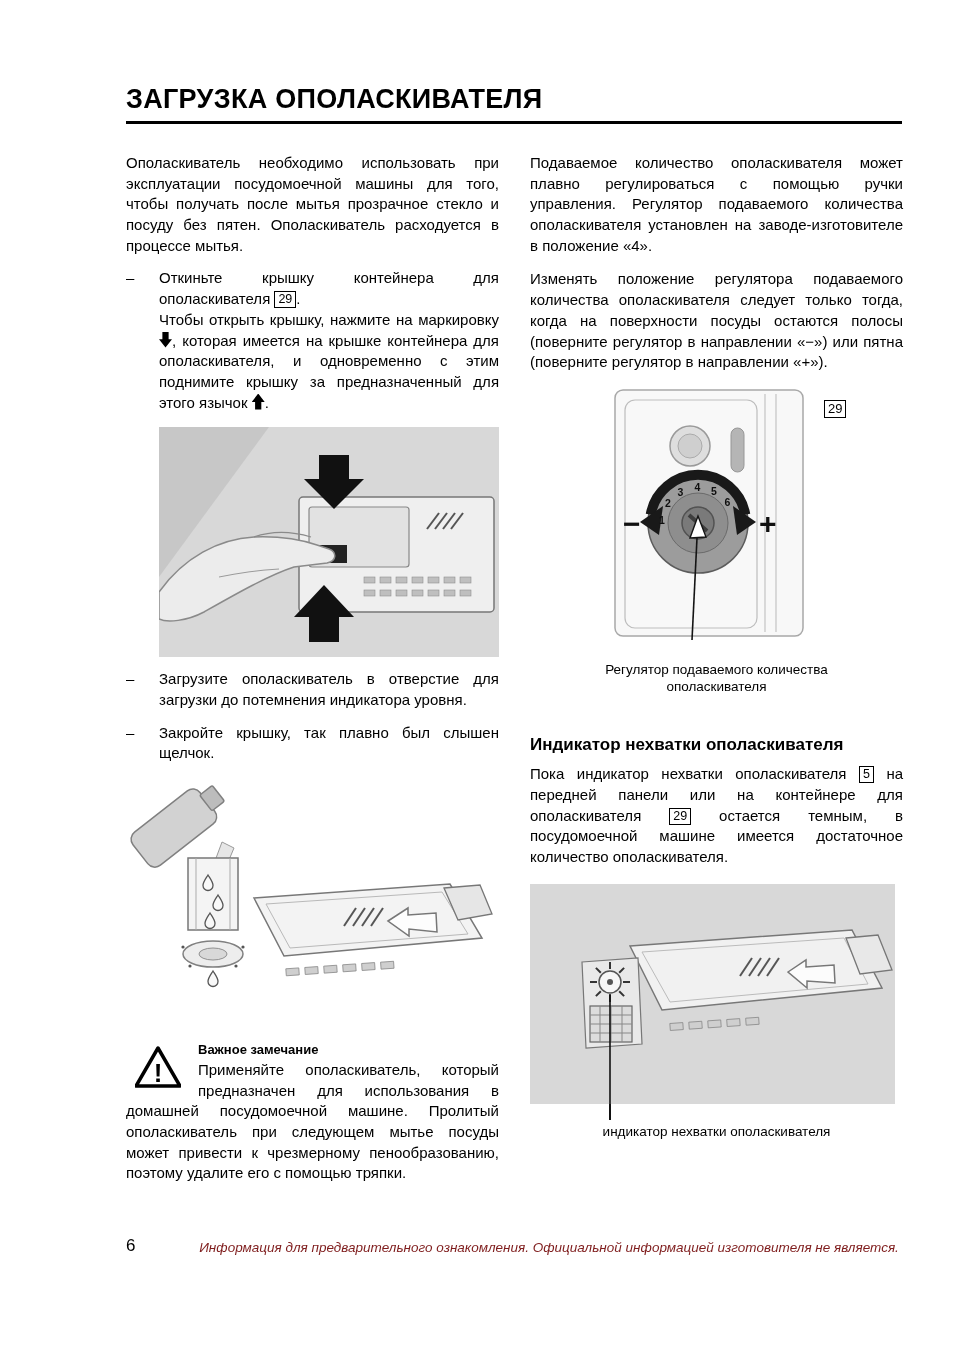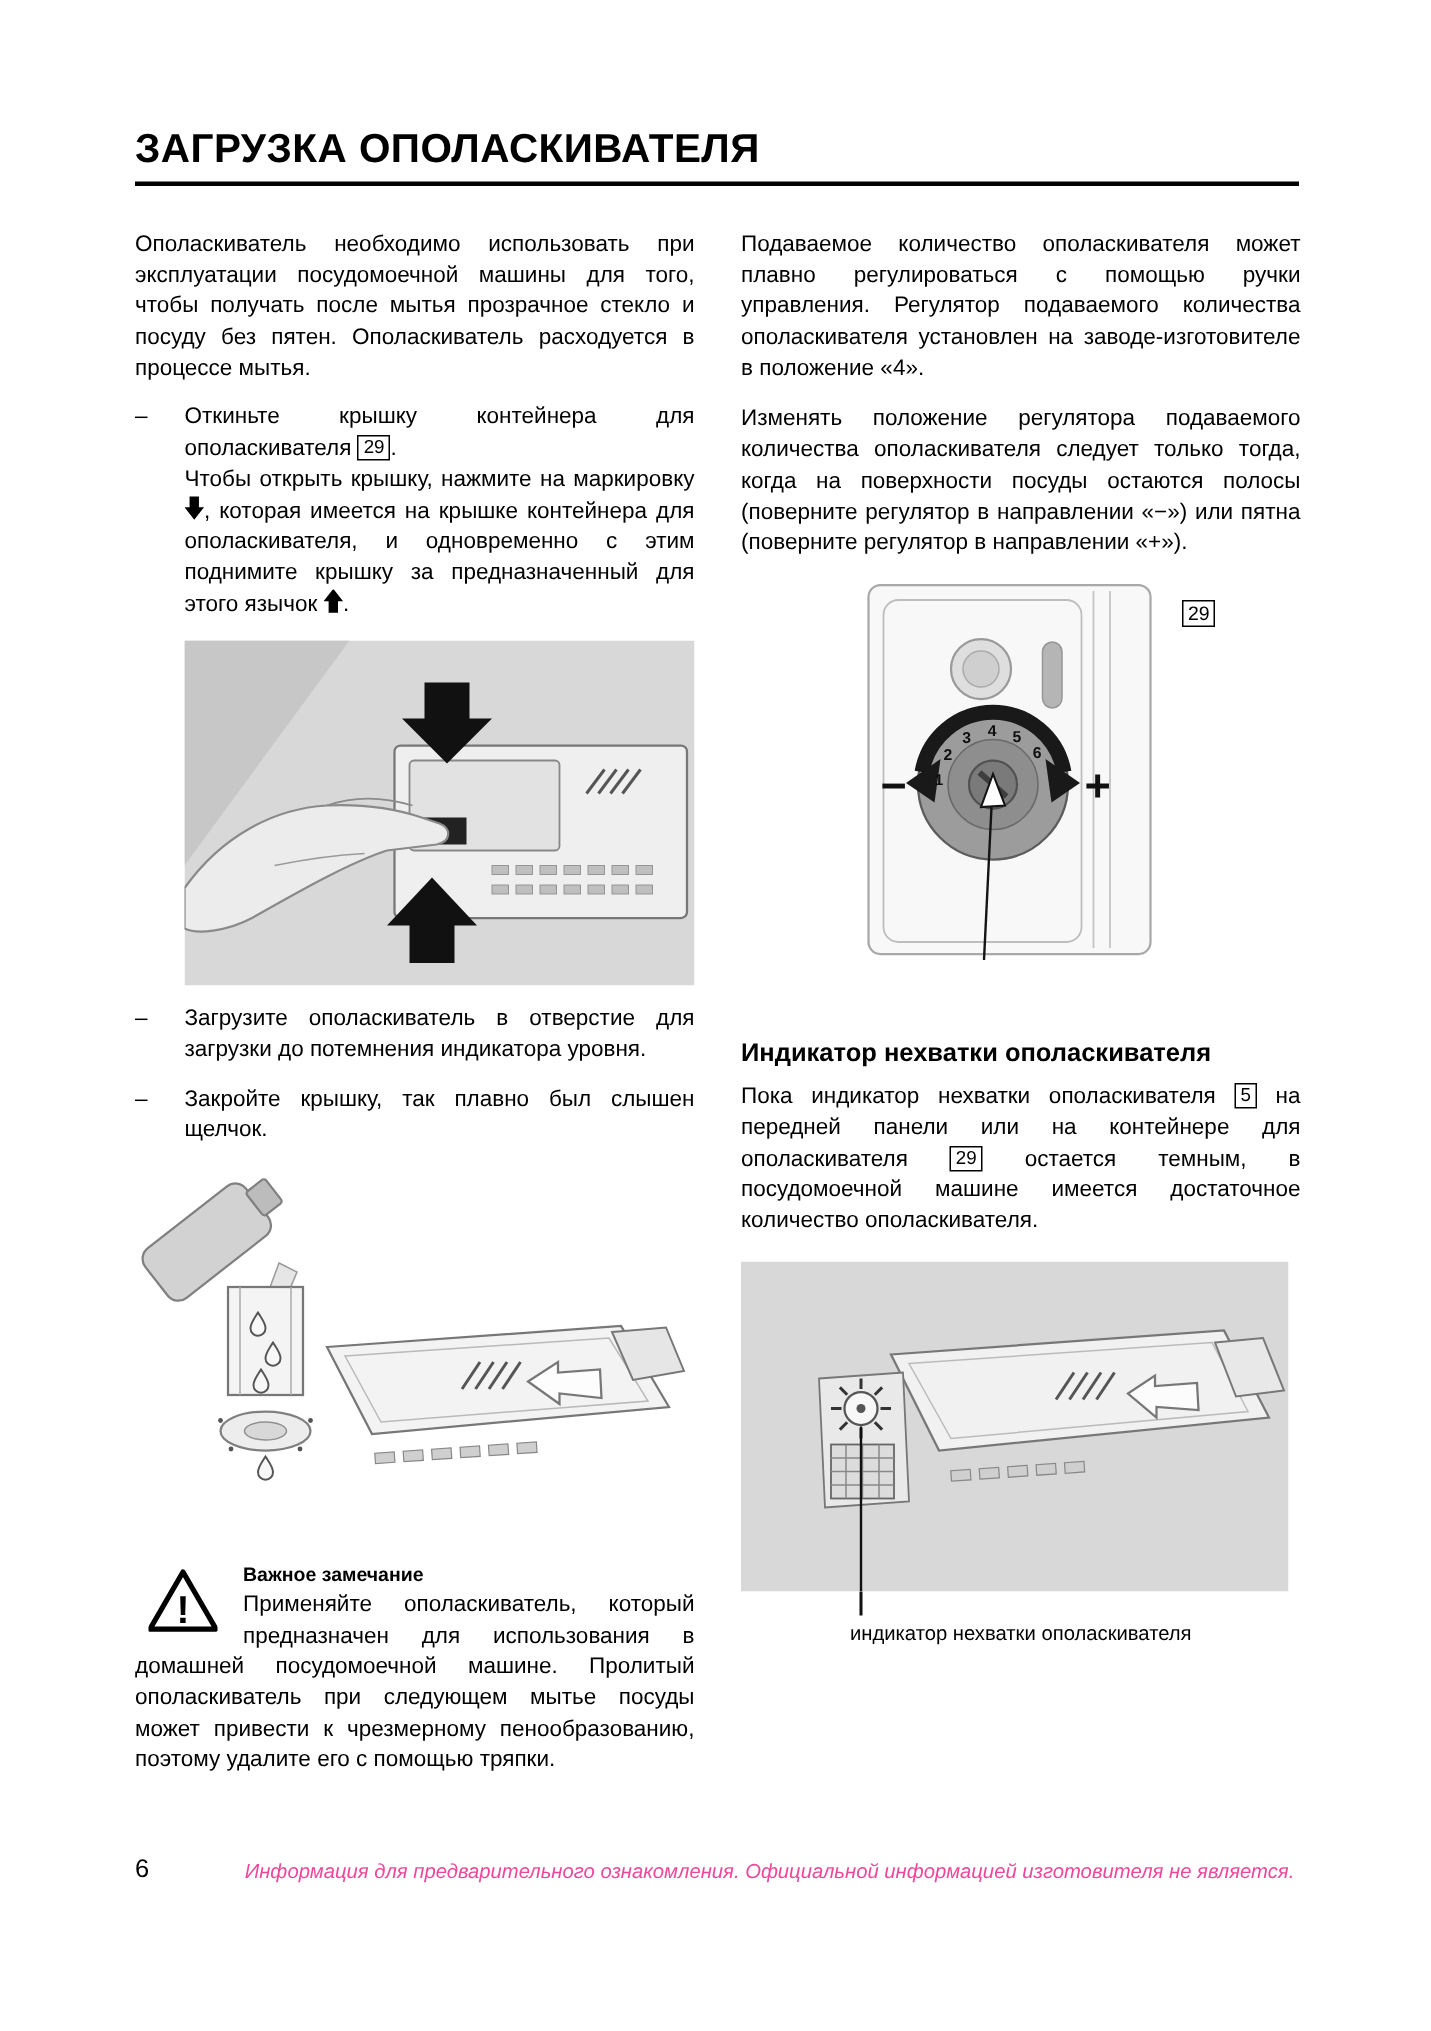--- a/index.html
+++ b/index.html
@@ -1,18 +1,18 @@
 <!DOCTYPE html>
 <html><head>
 <meta charset="utf-8">
 <style>
   * { margin:0; padding:0; box-sizing:border-box; }
   html,body { background:#ffffff; }
   body { font-family:"Liberation Sans", sans-serif; color:#000; }
-  .page { position:relative; width:872px; height:1354px; background:#fff; overflow:hidden; }
+  .page { position:relative; width:872px; height:1354px; background:#fff; overflow:hidden;margin-left:36px; }
 
   .title { position:absolute; left:90px; top:84px; font-size:27px; font-weight:bold; letter-spacing:0.3px; }
   .title-rule { position:absolute; left:90px; top:121px; width:776px; height:3px; background:#000; }
 
   .col-left  { position:absolute; left:90px;  top:153px; width:373px; }
   .col-right { position:absolute; left:494px; top:153px; width:373px; }
 
   p.body { font-size:15px; line-height:1.38; text-align:justify; }
   .h2 { font-size:17px; font-weight:bold; line-height:1.25; margin-bottom:9px; }
   .mt { margin-top:13px; }
@@ -40,21 +40,21 @@
   .fig2-wrap { position:relative; margin-top:15px; }
   .fig2-svg { display:block; margin-left:83px; }
   .ref29 { position:absolute; left:294px; top:12px; border:1.5px solid #000; padding:0 3px; font-size:13px; line-height:1.25; font-weight:normal; }
   .caption { font-size:13.5px; line-height:1.3; text-align:center; }
   .cap1 { max-width:250px; margin:8px auto 0; }
   .sec2 { margin-top:38px; }
   .fig4-connector { width:2px; height:16px; background:#111; margin-left:79px; }
   .cap2 { margin-top:3px; }
 
   .footer-num  { position:absolute; left:90px;  top:1236px; font-size:17px; }
-  .footer-note { position:absolute; left:160px; top:1240px; width:706px; text-align:center; color:#ec4899; font-style:italic; font-size:13.5px; }
+  .footer-note { position:absolute; left:160px; top:1240px; width:706px; text-align:center; color:#7f1d1d; font-style:italic; font-size:13.5px; }
 </style>
 </head>
 <body>
 
 <div class="page">
 
   <div class="title">ЗАГРУЗКА ОПОЛАСКИВАТЕЛЯ</div>
   <div class="title-rule"></div>
 
   <div class="col-left">
@@ -205,20 +205,21 @@
           </g>
           <circle cx="85" cy="135" r="16" fill="#7a7a7a" stroke="#525252" stroke-width="1.5"></circle>
           <line x1="76" y1="127" x2="94" y2="143" stroke="#3e3e3e" stroke-width="4"></line>
         </g>
         <text x="10" y="146" font-size="30" font-weight="bold" fill="#111">−</text>
         <text x="146" y="146" font-size="30" font-weight="bold" fill="#111">+</text>
         <line x1="79" y1="252" x2="84" y2="150" stroke="#141414" stroke-width="1.6"></line>
         <polygon points="85,128 77,150 93,149" fill="#ffffff" stroke="#141414" stroke-width="1.4"></polygon>
       </svg>
     </div>
+    <div class="caption cap1">Регулятор подаваемого количества ополаскивателя</div>
 
     <div class="h2 sec2">Индикатор нехватки ополаскивателя</div>
     <p class="body">Пока индикатор нехватки ополаскивателя <span class="numbox">5</span> на передней панели или на контейнере для ополаскивателя <span class="numbox">29</span> остается темным, в посудомоечной машине имеется достаточное количество ополаскивателя.</p>
 
     <div class="figure fig4">
       <svg width="365" height="220" viewBox="0 0 365 220">
         <rect width="365" height="220" fill="#d8d8d8"></rect>
         <polygon points="100,62 322,46 352,104 132,126" fill="#f1f1f1" stroke="#777" stroke-width="1.5"></polygon>
         <polygon points="112,68 314,54 338,100 140,118" fill="none" stroke="#bbbbbb" stroke-width="1"></polygon>
         <g stroke="#555" stroke-width="2">

